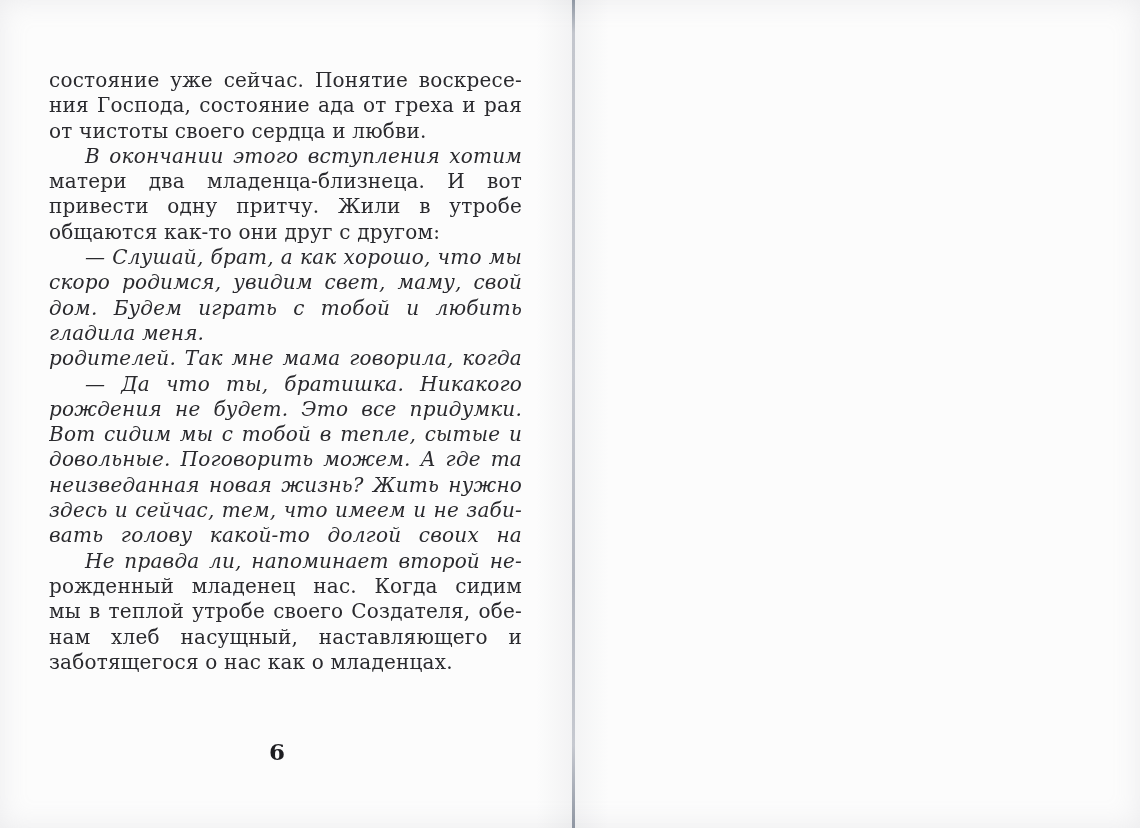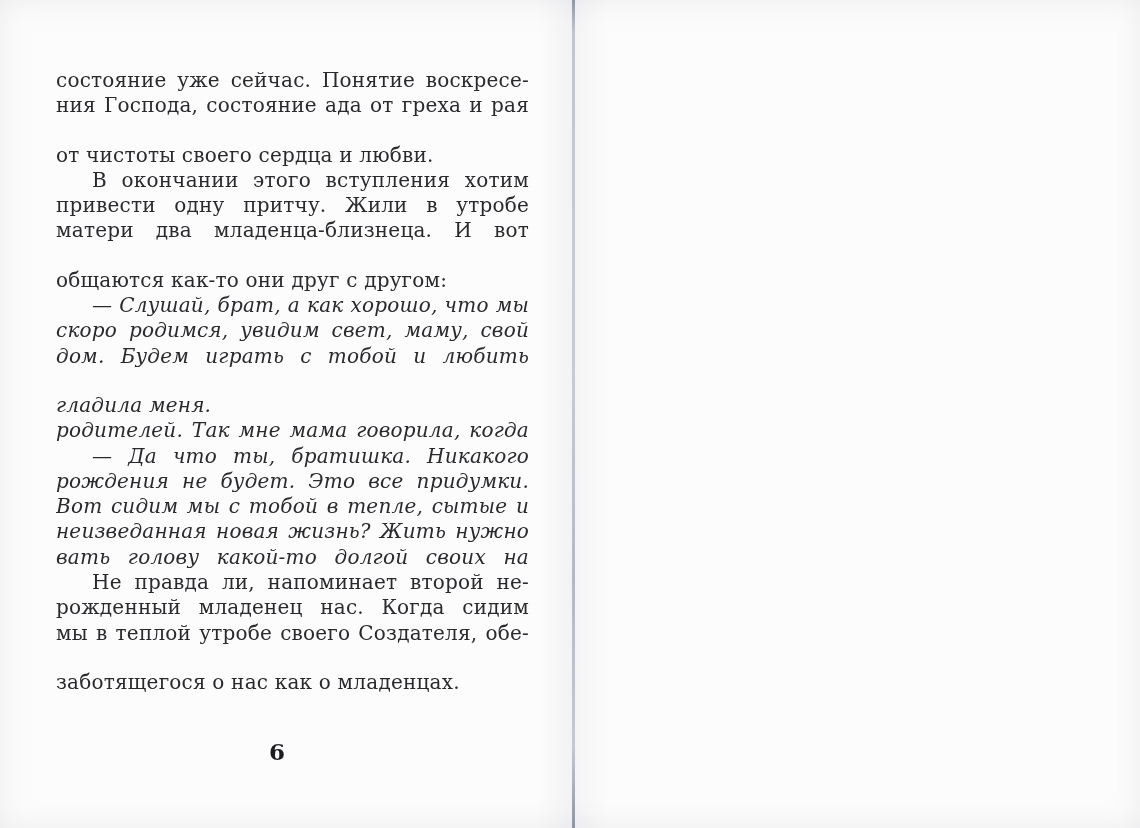--- a/index.html
+++ b/index.html
@@ -50,31 +50,31 @@
     background: linear-gradient(to left, rgba(130,135,146,0) 0%, rgba(130,135,146,0.07) 100%);
     pointer-events: none;
   }
 
   .text-block {
     position: absolute;
     color: #2a2a2e;
     font-size: 20px;
     letter-spacing: 0.2px;
   }
-  #left-body  { left: 56px;  top: 68px;  width: 473px; }
+  #left-body  { left: 49px;  top: 68px;  width: 473px; }
 
   .line {
     height: 25.3px;
     line-height: 25.3px;
     text-align: justify;
     text-align-last: justify;
     overflow: hidden;
   }
-  .line.last   { text-align-last: left; margin-top: 24px; }
-  .line.indent { text-indent: 36px; }
+  .line.last   { text-align-last: left; }
+  .line.indent { text-indent: 36px; font-style: italic; }
   .line.italic { font-style: italic; }
 
   .pagenum {
     position: absolute;
     font-weight: bold;
     font-size: 23px;
     color: #1d1d21;
     text-align: center;
   }
   #pagenum-left  { left: 62px;  top: 738px; width: 430px; }
@@ -83,36 +83,39 @@
 <body>
 
 <div class="spread">
 
   <div class="page left">
     <div class="text-block" id="left-body">
         <div class="line">состояние уже сейчас. Понятие воскресе-</div>
         <div class="line">ния Господа, состояние ада от греха и рая</div>
         <div class="line last">от чистоты своего сердца и любви.</div>
         <div class="line indent">В окончании этого вступления хотим</div>
+        <div class="line">матери два младенца-близнеца. И вот</div>
         <div class="line">привести одну притчу. Жили в утробе</div>
-        <div class="line">матери два младенца-близнеца. И вот</div>
         <div class="line last">общаются как-то они друг с другом:</div>
         <div class="line italic indent">— Слушай, брат, а как хорошо, что мы</div>
         <div class="line italic">скоро родимся, увидим свет, маму, свой</div>
         <div class="line italic">дом. Будем играть с тобой и любить своих</div>
         <div class="line italic last">гладила меня.</div>
         <div class="line italic">родителей. Так мне мама говорила, когда</div>
         <div class="line italic indent">— Да что ты, братишка. Никакого</div>
         <div class="line italic">рождения не будет. Это все придумки.</div>
         <div class="line italic">Вот сидим мы с тобой в тепле, сытые и</div>
+        <div class="line italic">довольные. Поговорить можем. А где та</div>
         <div class="line italic">неизведанная новая жизнь? Жить нужно</div>
+        <div class="line italic">здесь и сейчас, тем, что имеем и не заби-</div>
         <div class="line italic">вать голову какой-то долгой своих на</div>
         <div class="line indent">Не правда ли, напоминает второй не-</div>
         <div class="line">рожденный младенец нас. Когда сидим</div>
         <div class="line">мы в теплой утробе своего Создателя, обе-</div>
+        <div class="line">нам хлеб насущный, наставляющего и</div>
         <div class="line last">заботящегося о нас как о младенцах.</div>
       </div>
     <div class="pagenum" id="pagenum-left">6</div>
   </div>
 
   <div class="spine"></div>
   <div class="gutter-shade-left"></div>
   <div class="gutter-shade-right"></div>
 
   <div class="page right">

